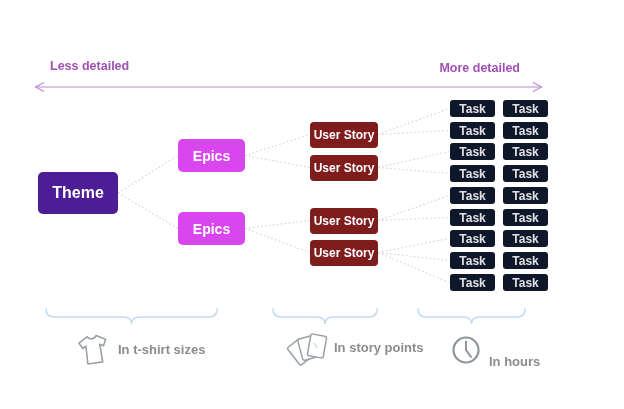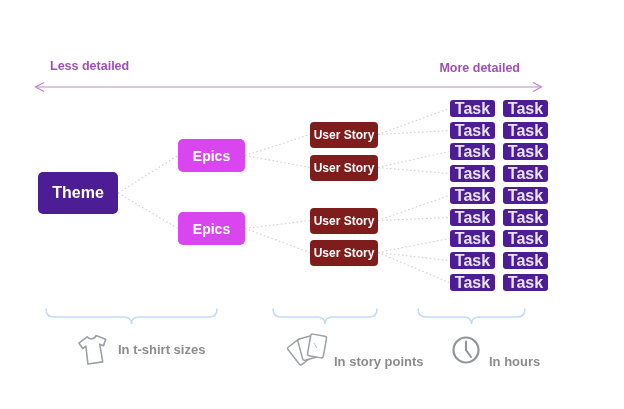--- a/index.html
+++ b/index.html
@@ -23,22 +23,22 @@
   }
   .node.epic{
     left:178px;width:67px;height:33px;background:#d946ef;
     border-radius:5px;font-size:14px;
   }
   .node.story{
     left:310px;width:68px;height:26px;background:#7f1d1d;
     border-radius:4px;font-size:12px;
   }
   .node.task{
-    width:45px;height:17px;background:#4c1d95;border-radius:3px;
-    font-size:16px;color:rgba(255,255,255,0.88);
+    width:45px;height:17px;background:#0f172a;border-radius:3px;
+    font-size:12px;color:rgba(255,255,255,0.88);
   }
   .legend-label{
     position:absolute;font-size:13px;color:#8c8c8c;font-weight:bold;
   }
   .legend-icon{position:absolute;}
 </style>
 </head>
 <body>
 
 <div class="stage">
@@ -123,21 +123,21 @@
   <div class="legend-label" style="left:118px;top:342px">In t-shirt sizes</div>
 
   <svg class="legend-icon" style="left:286px;top:327px" width="46" height="46" viewBox="0 0 46 46">
     <g stroke="#9ba1a6" stroke-width="1.5" fill="#ffffff" stroke-linejoin="round">
       <rect x="6" y="14" width="16" height="22" rx="2" transform="rotate(-38 14 25)"></rect>
       <rect x="14" y="10" width="16" height="22" rx="2" transform="rotate(-15 22 21)"></rect>
       <rect x="23" y="8" width="16" height="22" rx="2" transform="rotate(10 31 19)"></rect>
       <path d="M28,16 l3,5" stroke-width="1" fill="none" opacity="0.6"></path>
     </g>
   </svg>
-  <div class="legend-label" style="left:334px;top:354px">In story points</div>
+  <div class="legend-label" style="left:334px;top:340px">In story points</div>
 
   <svg class="legend-icon" style="left:450px;top:334px" width="32" height="32" viewBox="0 0 32 32">
     <g stroke="#8f959a" fill="none" stroke-linecap="round">
       <circle cx="16" cy="16" r="12.5" stroke-width="2.2"></circle>
       <path d="M16,16 L16,7.5" stroke-width="2"></path>
       <path d="M16,16 L21,23" stroke-width="2"></path>
     </g>
   </svg>
   <div class="legend-label" style="left:489px;top:354px">In hours</div>
 

